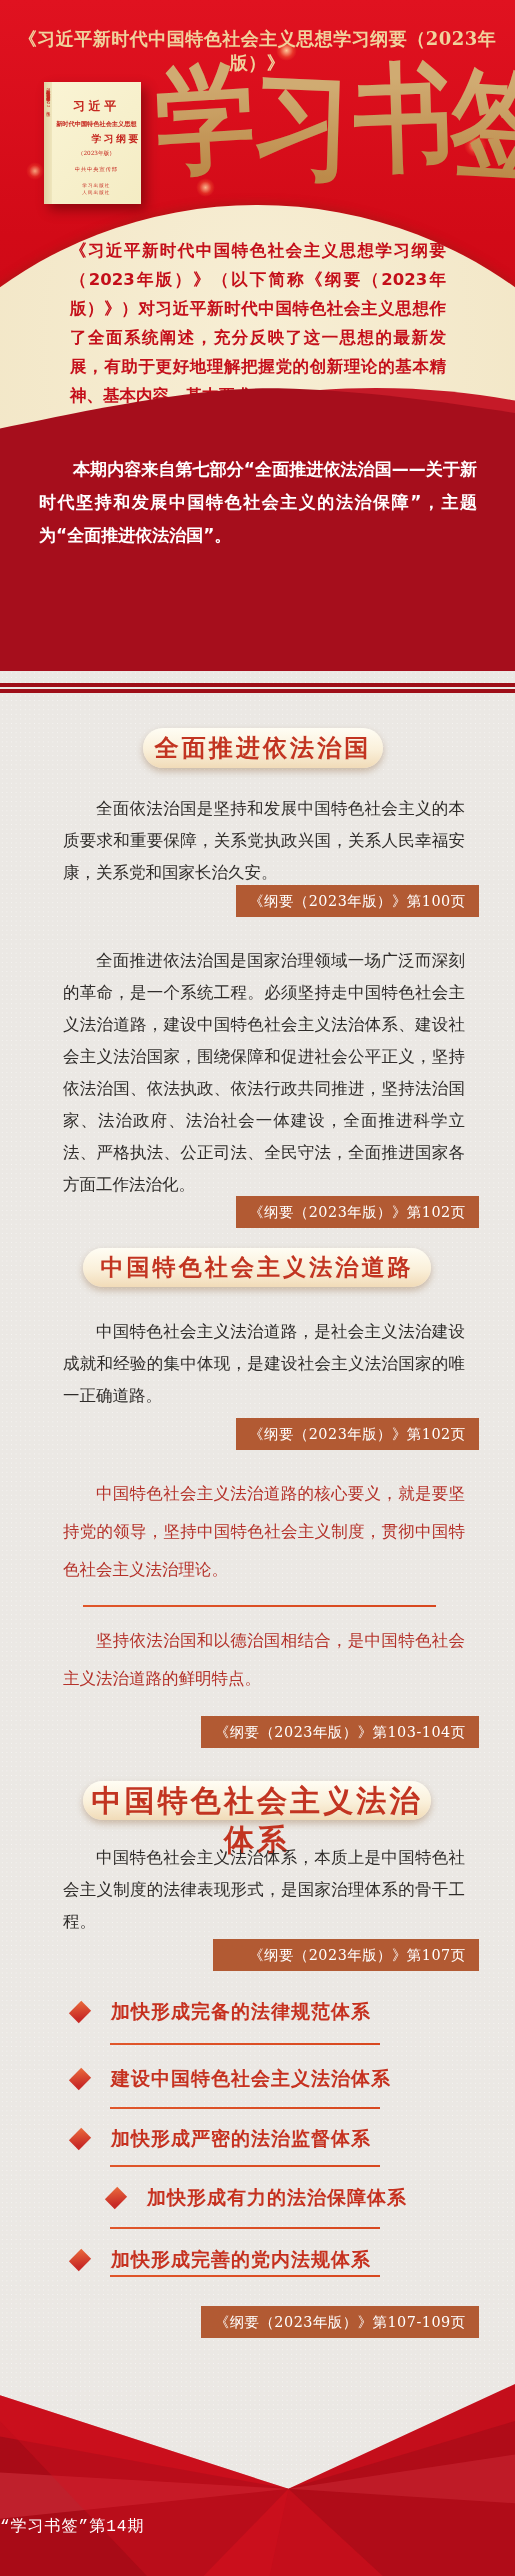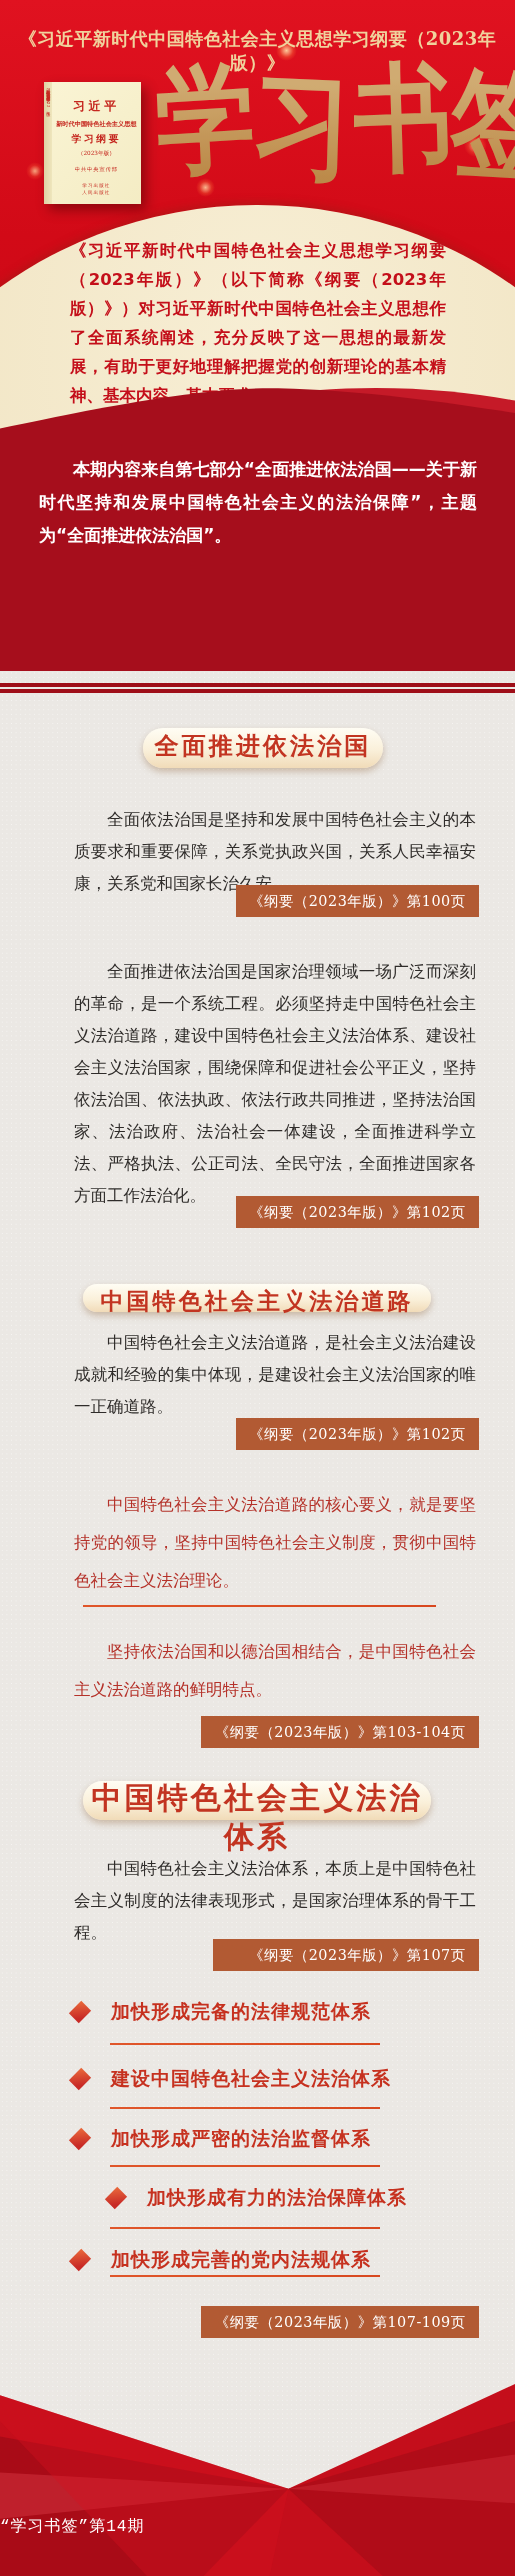--- a/index.html
+++ b/index.html
@@ -19,21 +19,21 @@
   .book-wrap{position:absolute;left:44px;top:82px;width:97px;height:122px;
     box-shadow:5.2px 6.2px 11.3px rgba(60,0,0,.45);display:flex;}
   .book-spine{width:7.7px;background:linear-gradient(90deg,#ded2a4,#efe6bd);overflow:hidden;}
   .spine-text{writing-mode:vertical-rl;font-size:4.1px;color:#c5261e;line-height:7.7px;
     padding-top:3.1px;letter-spacing:0.5px;font-family:"DejaVu Serif",serif;}
   .book-front{flex:1;background:linear-gradient(135deg,#faf4d4 0%,#f4ecc4 100%);
     position:relative;text-align:center;color:#c5261e;
     font-family:"DejaVu Serif","Liberation Serif",serif;}
   .bf-l1{margin-top:15.5px;font-size:12px;font-weight:bold;letter-spacing:3.6px;}
   .bf-l2{margin-top:5.2px;font-size:6.2px;font-weight:bold;letter-spacing:0;}
-  .bf-l3{margin-top:4.1px;font-size:9.8px;font-weight:bold;letter-spacing:2.6px;}
+  .bf-l3{margin-top:4.1px;font-size:9.8px;font-weight:bold;letter-spacing:2.6px;text-align:right;}
   .bf-l4{margin-top:4.1px;font-size:5.7px;}
   .bf-l5{margin-top:8.2px;font-size:5.2px;letter-spacing:1px;}
   .bf-pub{position:absolute;bottom:7.2px;left:0;width:100%;font-size:4.6px;line-height:6.7px;letter-spacing:1px;}
   .calligraphy{position:absolute;left:155px;top:66px;width:361px;height:155px;
     display:flex;justify-content:space-between;
     font-family:"DejaVu Serif","Liberation Serif",serif;font-weight:bold;font-size:99px;
     color:#d9a95f;}
   .calligraphy span{display:block;line-height:1;transform-origin:50% 20%;
     background:linear-gradient(180deg,#eecd92 10%,#d3a15c 60%,#c08a44 100%);
     -webkit-background-clip:text;background-clip:text;-webkit-text-fill-color:transparent;
@@ -55,26 +55,26 @@
     text-align:justify;text-indent:2em;}
   .notice p + p{margin-top:7.2px;}
   
   .rule{position:absolute;left:0;width:515px;background:#9e0e18;}
   .rule-a{top:683px;height:4.1px;}
   .rule-b{top:689px;height:3.6px;}
   
   .pill{position:absolute;border-radius:23px;text-align:center;
     background:linear-gradient(180deg,#fffdf4 0%,#faf0da 55%,#f1dbb8 100%);
     box-shadow:0 3.6px 7.2px rgba(150,110,70,.4);
-    font-family:Liberation Mono, monospace;font-weight:bold;color:#c23421;}
+    font-family:Liberation Serif, serif;font-weight:bold;color:#c23421;}
   .pill-1{left:143px;top:728px;width:240px;height:40px;line-height:40px;font-size:24px;letter-spacing:3.1px;}
-  .pill-2{left:83px;top:1284px;width:348px;height:28px;line-height:39px;font-size:23px;letter-spacing:3.1px;}
+  .pill-2{left:83px;top:1248px;width:348px;height:39px;line-height:39px;font-size:23px;letter-spacing:3.1px;}
   .pill-3{left:83px;top:1781px;width:348px;height:39px;line-height:39px;font-size:30px;letter-spacing:3.1px;}
   
-  .para{position:absolute;left:62px;width:402px;margin:12px;
+  .para{position:absolute;left:62px;width:402px;margin:1px;
     font-size:16.5px;line-height:32px;color:#2f2c2a;
     text-align:justify;text-indent:2em;}
   .para.red{color:#b5322a;line-height:38px;font-weight:500;}
   .p1{top:792px;} .p2{top:944px;} .p3{top:1315px;}
   .p4{top:1474px;} .p5{top:1621px;line-height:39px;} .p6{top:1841px;}
   
   .cite{position:absolute;right:36px;height:32px;line-height:32px;padding:0 13.4px;
     background:#b25a33;color:#ffffff;font-size:14.4px;letter-spacing:0.5px;
     font-family:"DejaVu Serif","Liberation Serif",serif;margin-left:13px;}
   .c1{top:885px;} .c2{top:1196px;} .c3{top:1418px;}

